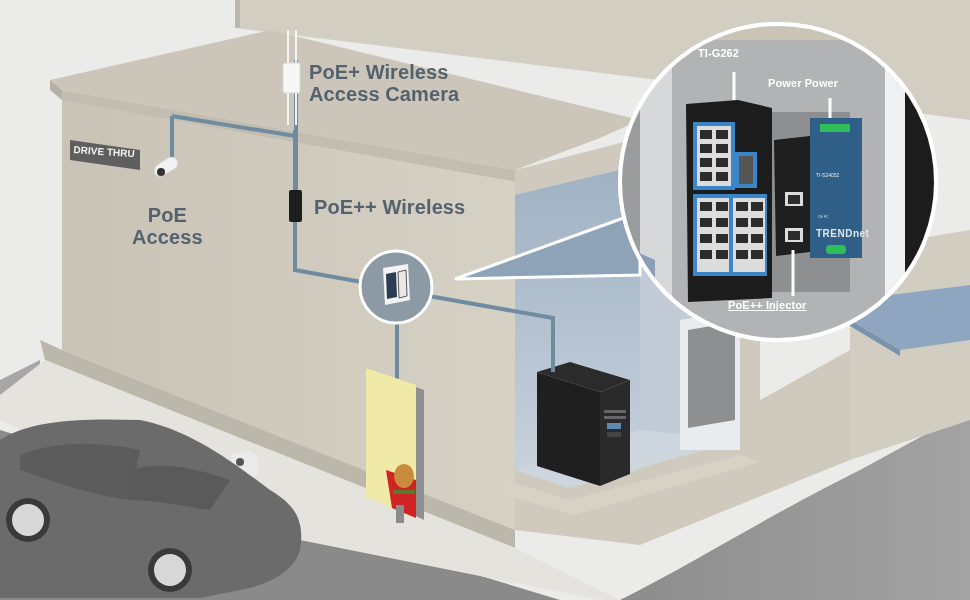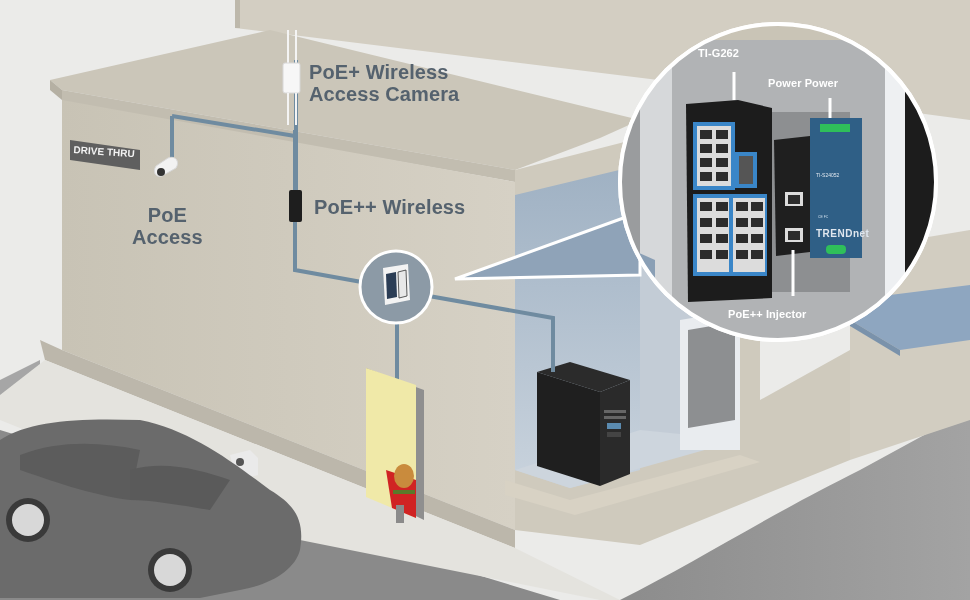--- a/index.html
+++ b/index.html
@@ -225,17 +225,17 @@
 
 <div class="label dark" style="left:132px;top:205px;text-align:center;">
   <div>PoE</div>
   <div>Access</div>
 </div>
 
 <div class="label dark" style="left:314px;top:197px;">PoE++ Wireless</div>
 
 <div class="label light" style="left:698px;top:48px;">TI-G262</div>
 <div class="label light" style="left:768px;top:78px;">Power Power</div>
-<div class="label light" style="left:728px;top:309px;">PoE++ Injector</div>
+<div class="label light" style="left:728px;top:300px;text-decoration:underline;">PoE++ Injector</div>
 
 <div class="brand" style="left:816px;top:228px;">TRENDnet</div>
 <div class="model" style="left:816px;top:172px;">TI-S24052</div>
 </div>
 
 </body></html>

